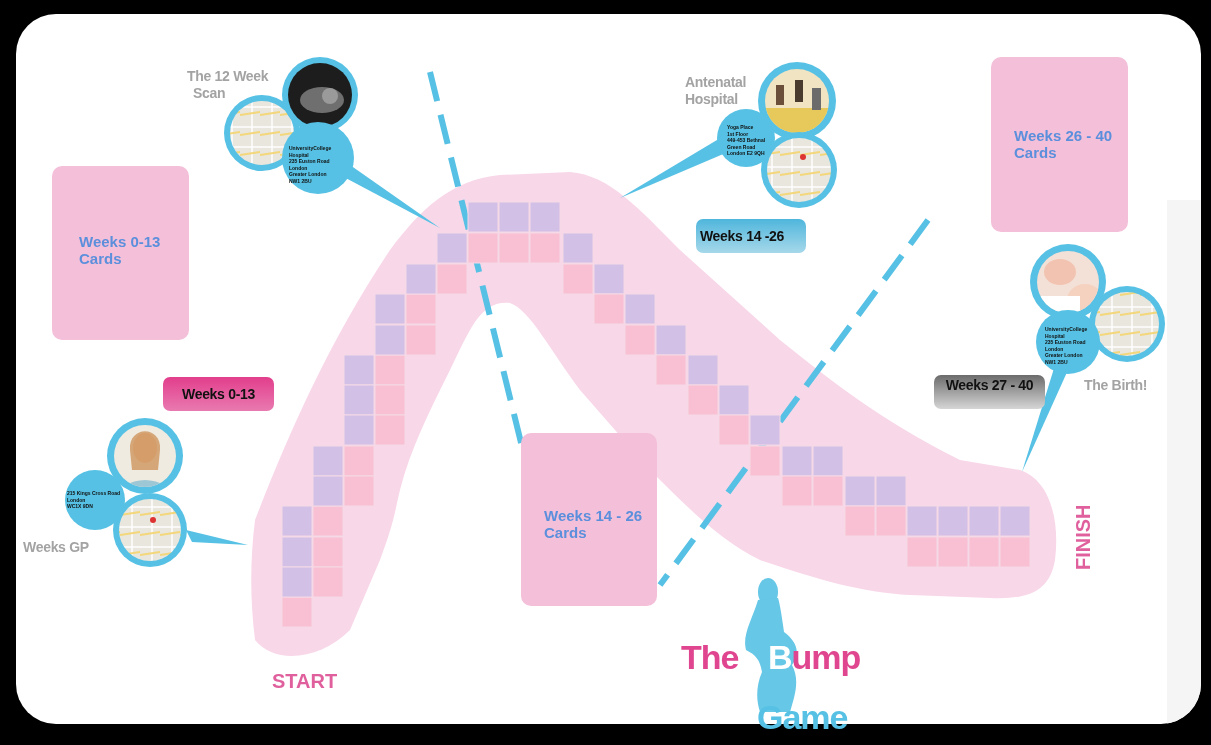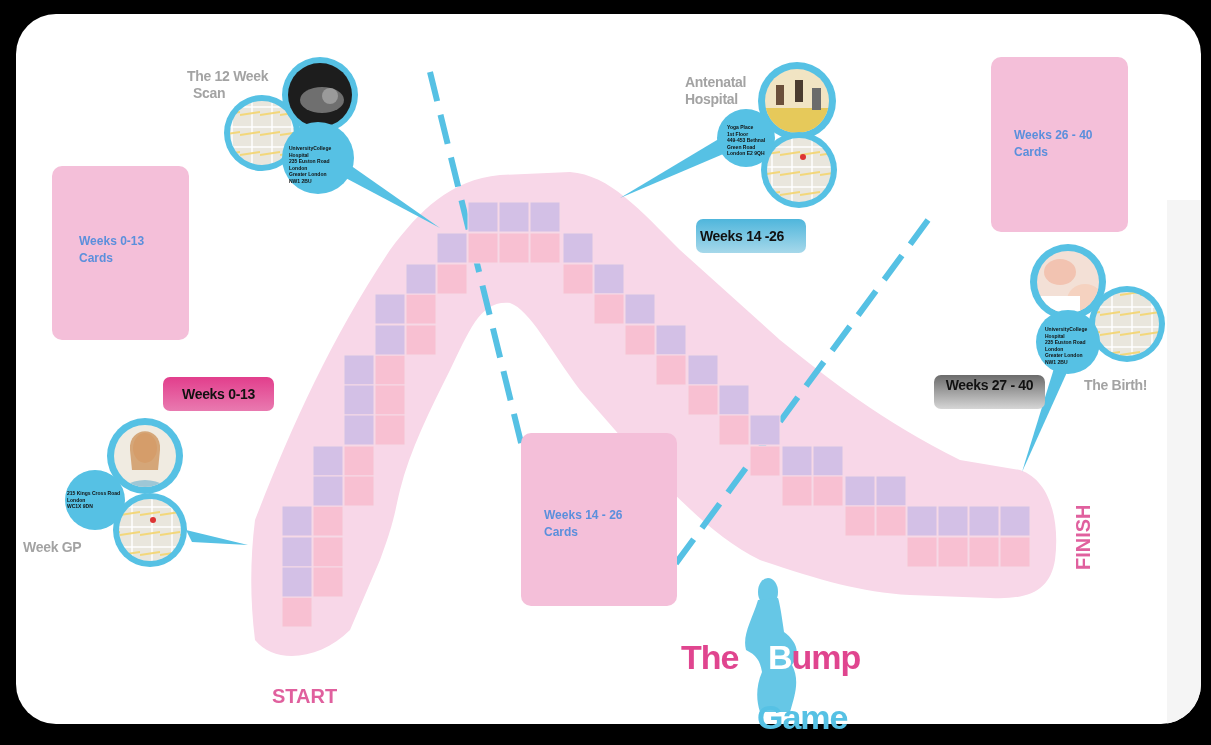--- a/index.html
+++ b/index.html
@@ -3,21 +3,21 @@
 <meta charset="utf-8">
 <style>
   html, body { margin:0; padding:0; }
   body { width:1211px; height:745px; background:#000; position:relative; overflow:hidden;
          font-family:"Liberation Sans", sans-serif; }
   #board { position:absolute; left:16px; top:14px; width:1185px; height:710px; background:#fff;
            border-radius:40px 40px 40px 40px; overflow:hidden; }
   #board-shade { position:absolute; right:0; top:186px; width:34px; height:524px; background:#f5f5f5; }
   svg#art { position:absolute; left:0; top:0; width:1211px; height:745px; }
   .card-deck { position:absolute; background:#f4bfd9; border-radius:10px; color:#5b8fdc;
-               font-weight:bold; font-size:12px; line-height:17px; box-sizing:border-box; }
+               font-weight:bold; font-size:15px; line-height:17px; box-sizing:border-box; }
   .card-deck span { position:absolute; display:block; }
   .week-badge { position:absolute; border-radius:8px; font-weight:bold; font-size:14px; color:#111;
                 display:flex; align-items:center; justify-content:center; letter-spacing:-0.3px; }
   .place-title { position:absolute; color:#a3a3a3; font-weight:bold; font-size:14px; line-height:17px; letter-spacing:-0.3px; }
   .addr { position:absolute; color:#111; font-size:5px; line-height:6.5px; font-weight:bold; }
   .label-pink { position:absolute; color:#e0609e; font-weight:bold; font-size:20px; }
   .logo { position:absolute; font-weight:bold; font-size:34px; letter-spacing:-1px;text-align:center; }
 </style>
 </head>
 <body>
@@ -193,34 +193,34 @@
 
   <rect x="163" y="377" width="111" height="34" rx="7" fill="url(#gPink)"></rect>
   <rect x="696" y="219" width="110" height="34" rx="7" fill="url(#gBlue)"></rect>
   <rect x="934" y="375" width="111" height="34" rx="7" fill="url(#gGrey)"></rect>
 </svg>
 
 <div class="card-deck" style="left:52px;top:166px;width:137px;height:174px;">
   <span style="left:27px;top:67px;">Weeks 0-13</span>
   <span style="left:27px;top:84px;">Cards</span>
 </div>
-<div class="card-deck" style="left:521px;top:433px;width:156px;height:173px;">
+<div class="card-deck" style="left:521px;top:433px;width:136px;height:173px;">
   <span style="left:23px;top:74px;">Weeks 14 - 26</span>
   <span style="left:23px;top:91px;">Cards</span>
 </div>
 <div class="card-deck" style="left:991px;top:57px;width:137px;height:175px;">
   <span style="left:23px;top:70px;">Weeks 26 - 40</span>
   <span style="left:23px;top:87px;">Cards</span>
 </div>
 
 <div class="week-badge" style="left:163px;top:377px;width:111px;height:34px;">Weeks 0-13</div>
 <div class="week-badge" style="left:696px;top:219px;width:92px;height:34px;">Weeks 14 -26</div>
 <div class="week-badge" style="left:934px;top:375px;width:111px;height:20px;">Weeks 27 - 40</div>
 
-<div class="place-title" style="left:23px;top:539px;">Week GP</div>
+<div class="place-title" style="left:23px;top:539px;">Weeks GP</div>
 <div class="place-title" style="left:187px;top:68px;">The 12 Week</div>
 <div class="place-title" style="left:193px;top:85px;">Scan</div>
 <div class="place-title" style="left:685px;top:74px;">Antenatal</div>
 <div class="place-title" style="left:685px;top:91px;">Hospital</div>
 <div class="place-title" style="left:1084px;top:377px;text-align:right;">The Birth!</div>
 
 <div class="addr" style="left:67px;top:490px;">
   <div>215 Kings Cross Road</div>
   <div>London</div>
   <div>WC1X 9DN</div>
@@ -242,20 +242,20 @@
 </div>
 <div class="addr" style="left:1045px;top:326px;">
   <div>UniversityCollege</div>
   <div>Hospital</div>
   <div>235 Euston Road</div>
   <div>London</div>
   <div>Greater London</div>
   <div>NW1 2BU</div>
 </div>
 
-<div class="label-pink" style="left:272px;top:670px;margin-top:15px;">START</div>
+<div class="label-pink" style="left:272px;top:670px;">START</div>
 <div class="label-pink" style="left:1072px;top:570px;transform:rotate(-90deg);transform-origin:left top;">FINISH</div>
 
 <div class="logo" style="left:681px;top:638px;color:#e0458f;">The</div>
 <div class="logo" style="left:768px;top:638px;color:#e0458f;">
   <span><span style="color: rgb(255, 255, 255);">B</span><span>ump</span></span>
 </div>
 <div class="logo" style="left:757px;top:678px;color:#56c1e4;margin-top:20px;">Game</div>
 
 </body></html>

